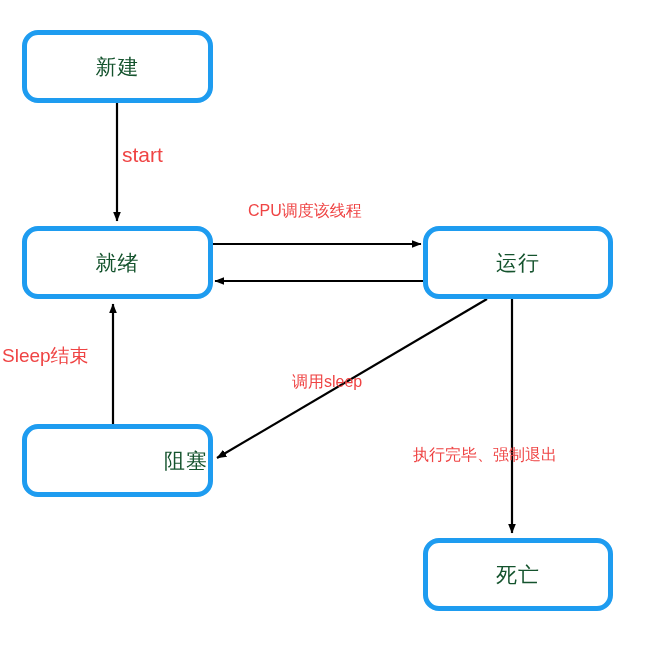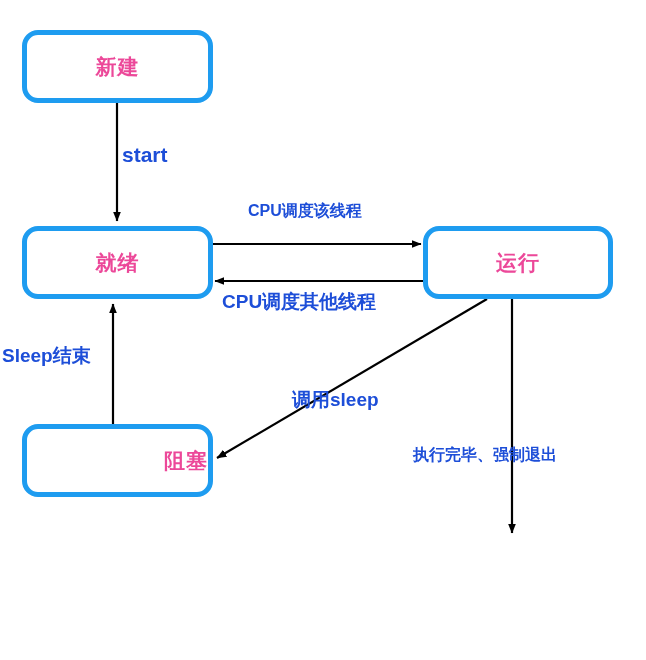--- a/index.html
+++ b/index.html
@@ -31,47 +31,47 @@
     border: 5px solid #1E9CF0;
     border-radius: 16px;
     background: #ffffff;
     display: flex;
     align-items: center;
     justify-content: center;
   }
   .state-node-label {
     font-family: "Liberation Sans", "DejaVu Sans", sans-serif;
     font-size: 21px;
-    font-weight: 700;
-    color: #ec4899;
+    font-weight: 400;
+    color: #14532d;
     line-height: 1;
     letter-spacing: 1px;
     white-space: nowrap;
   }
   .edge-label {
     position: absolute;
     font-family: "Liberation Sans", "DejaVu Sans", sans-serif;
-    font-weight: bold;
-    color: #1d4ed8;
+    font-weight: normal;
+    color: #ef4444;
     white-space: nowrap;
     line-height: 1;
   }
   
   #node-new      { left: 22px;  top: 30px;  width: 191px; height: 73px; }
   #node-ready    { left: 22px;  top: 226px; width: 191px; height: 73px; }
   #node-running  { left: 423px; top: 226px; width: 190px; height: 73px; }
   #node-blocked  { left: 22px;  top: 424px; width: 191px; height: 73px; justify-content: flex-end; }
   #node-dead     { left: 423px; top: 538px; width: 190px; height: 73px; }
 
   
   #label-start          { left: 122px; top: 144px; font-size: 21px; }
   #label-cpu-schedule   { left: 248px; top: 203px; font-size: 16px; }
   #label-cpu-other      { left: 222px; top: 292px; font-size: 19px; }
   #label-sleep-end      { left: 2px;   top: 346px; font-size: 19px; }
-  #label-call-sleep     { left: 292px; top: 390px; font-size: 19px; }
+  #label-call-sleep     { left: 292px; top: 374px; font-size: 16px; }
   #label-finish-exit    { left: 413px; top: 447px; font-size: 16px; }
 </style>
 </head>
 <body>
 
 <div id="diagram-canvas">
 
   <svg id="edge-layer" viewBox="0 0 646 660" width="646" height="660" xmlns="http://www.w3.org/2000/svg">
     <defs>
       <marker id="arrowhead" markerWidth="10" markerHeight="8" refX="9.4" refY="4" orient="auto" markerUnits="userSpaceOnUse">
@@ -101,26 +101,28 @@
   </div>
 
   <div class="state-node" id="node-ready">
     <span class="state-node-label">就绪</span>
   </div>
 
   <div class="state-node" id="node-blocked">
     <span class="state-node-label">阻塞</span>
   </div>
 
+  <div class="state-node" id="node-dead">
+    <span class="state-node-label">死亡</span>
+  </div>
 
   <div class="edge-label" id="label-start">start</div>
 
   <div class="edge-label" id="label-cpu-schedule">CPU调度该线程</div>
 
-  <div class="edge-label" id="label-cpu-other">CPU调度其他线程</div>
 
   <div class="edge-label" id="label-sleep-end">Sleep结束</div>
 
   <div class="edge-label" id="label-call-sleep">调用sleep</div>
 
   <div class="edge-label" id="label-finish-exit">执行完毕、强制退出</div>
 
 </div>
 
 </body></html>

